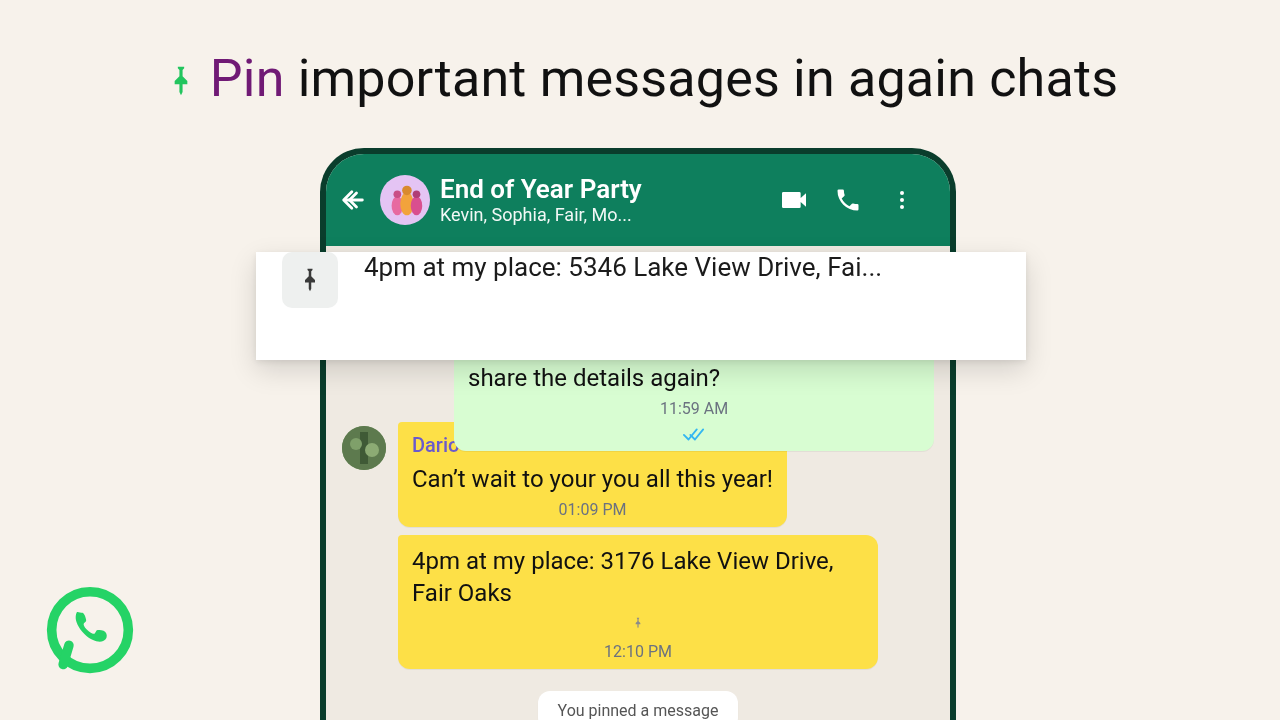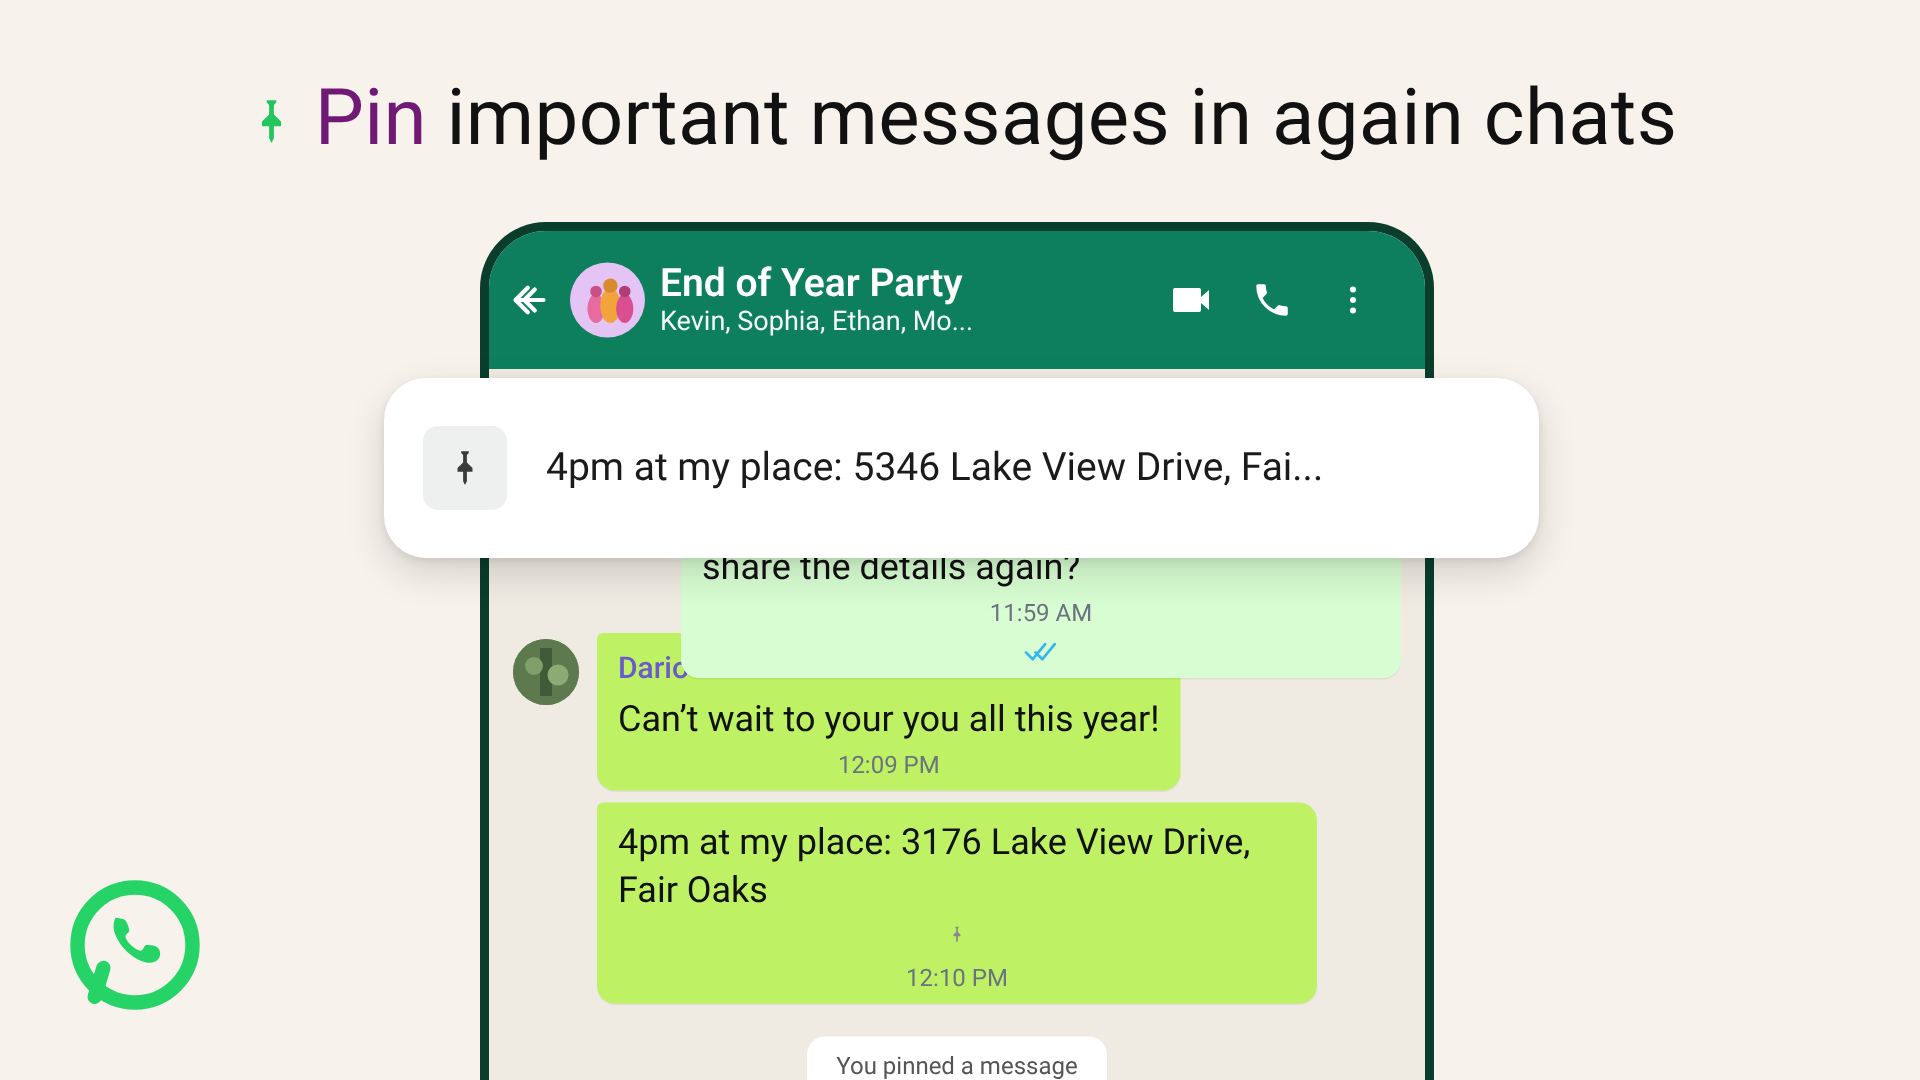--- a/index.html
+++ b/index.html
@@ -80,21 +80,21 @@
     border-radius: 12px;
     padding: 10px 14px 6px 14px;
     font-size: 24px;
     line-height: 1.35;
     color: #111;
     box-shadow: 0 1px 0 rgba(0,0,0,0.05);
     max-width: 480px;
   }
   .row { display:flex; align-items:flex-end; gap:12px; margin: 8px 16px; }
   .row.in  { justify-content: flex-start; }
-  .in  .bubble { background:#bef264; border-top-left-radius:4px; }
+  .in  .bubble { background:#fde047; border-top-left-radius:4px; }
 
   .meta {
     display:flex; justify-content:flex-end; align-items:center;
     gap:6px;
     font-size: 16px;
     color:#6b7280;
     margin-top: 4px;
     flex-direction: column;
   }
   .ticks { color:#34b7f1; font-size:18px; line-height:1; }
@@ -123,26 +123,25 @@
     width: fit-content;
     box-shadow: 0 1px 1px rgba(0,0,0,0.08);
   }
 
   
   .pinned-banner {
     position: absolute;
     left: 256px;
     top: 252px;
     width: 770px;
-    height: 120px;
+    height: 108px;
     background:#fff;
-    border-radius: 28px;
+    border-radius: 0;
     box-shadow: 0 10px 26px rgba(0,0,0,0.14), 0 2px 6px rgba(0,0,0,0.08);
     display:flex;
-    align-items:center;
     padding: 0 26px;
     gap: 26px;
   }
   .pinned-banner .banner-icon {
     width: 56px; height:56px;
     background:#eef0ef;
     border-radius:10px;
     display:flex; align-items:center; justify-content:center;
     color:#3a3a3a;
   }
@@ -202,21 +201,21 @@
         <ellipse cx="16" cy="30" rx="6" ry="10" fill="#e76aa0"></ellipse>
         <ellipse cx="26" cy="28" rx="7" ry="12" fill="#f2a33c"></ellipse>
         <ellipse cx="36" cy="30" rx="6" ry="10" fill="#d94f8f"></ellipse>
         <circle cx="16" cy="18" r="4" fill="#c94f86"></circle>
         <circle cx="26" cy="14" r="5" fill="#d98a2e"></circle>
         <circle cx="36" cy="18" r="4" fill="#b03e76"></circle>
       </svg>
     </div>
     <div class="titles">
       <div class="title">End of Year Party</div>
-      <div class="subtitle">Kevin, Sophia, Ethan, Mo...</div>
+      <div class="subtitle">Kevin, Sophia, Fair, Mo...</div>
     </div>
     <div class="hdr-icon">
       <svg width="32" height="32" viewBox="0 0 24 24" fill="white">
           <path d="M17 10.5V7a1 1 0 0 0-1-1H4a1 1 0 0 0-1 1v10a1 1 0 0 0 1 1h12a1 1 0 0 0 1-1v-3.5l4 3.5V7l-4 3.5z"></path>
         </svg>
     </div>
     <div class="hdr-icon">
       <svg width="28" height="28" viewBox="0 0 24 24" fill="white">
           <path d="M6.6 10.8a15 15 0 0 0 6.6 6.6l2.2-2.2a1 1 0 0 1 1-.25 11.4 11.4 0 0 0 3.6.58 1 1 0 0 1 1 1V20a1 1 0 0 1-1 1A17 17 0 0 1 3 4a1 1 0 0 1 1-1h3.5a1 1 0 0 1 1 1 11.4 11.4 0 0 0 .58 3.6 1 1 0 0 1-.25 1L6.6 10.8z"></path>
         </svg>
@@ -253,21 +252,21 @@
             <rect width="44" height="44" fill="#5d7a4e"></rect>
             <rect x="18" y="6" width="8" height="32" fill="#3f5a36"></rect>
             <circle cx="14" cy="18" r="6" fill="#7fa06a"></circle>
             <circle cx="30" cy="24" r="7" fill="#8cab74"></circle>
           </svg>
       </div>
       <div class="bubble">
         <div class="sender-name">Dario</div>
         <span>Can’t wait to your you all this year!</span>
         <div class="meta">
-            <span>12:09 PM</span>
+            <span>01:09 PM</span>
           </div>
       </div>
     </div>
 
     <div class="row in">
       <div style="width:44px; flex-shrink:0;"></div>
       <div class="bubble">
         <span>4pm at my place: 3176 Lake View Drive, Fair Oaks</span>
         <div class="meta">
           <span class="pin-mini">

